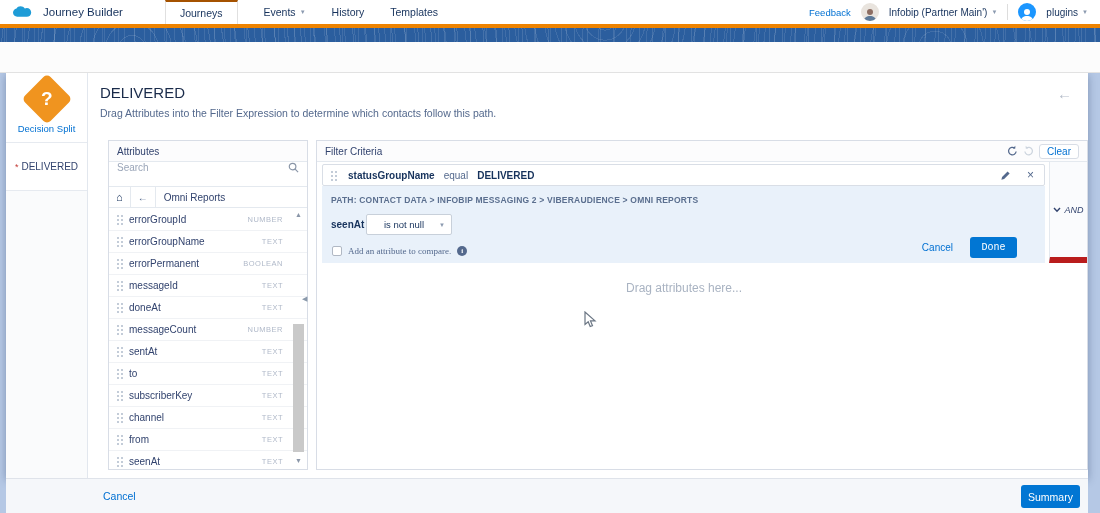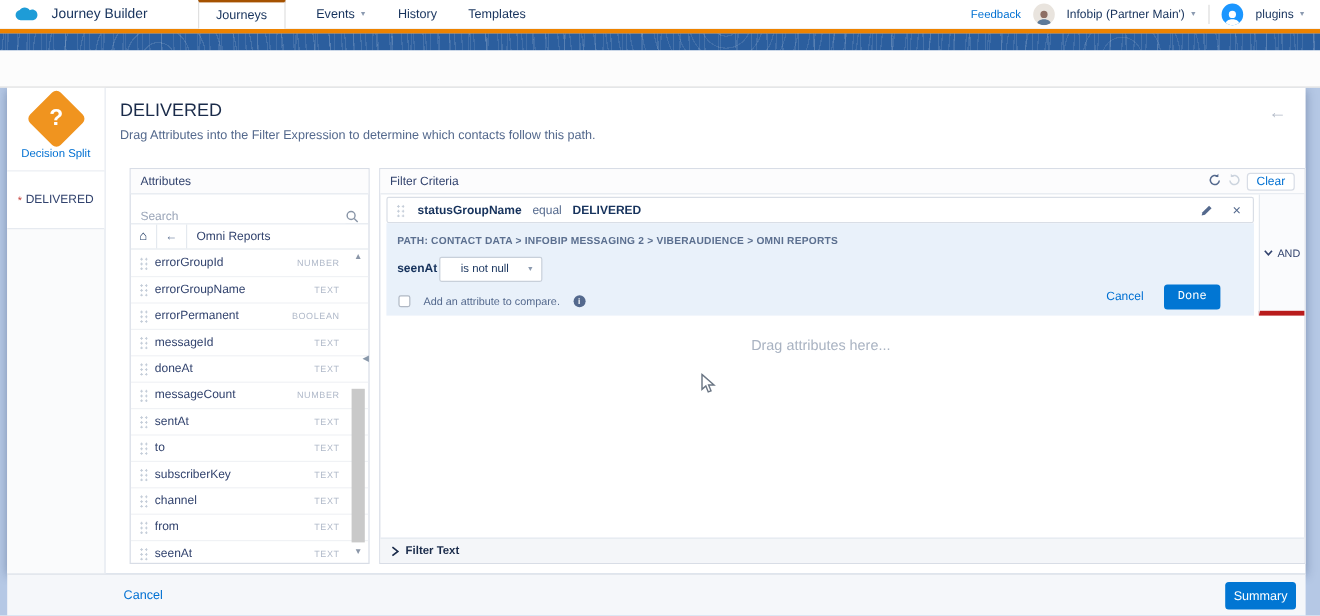--- a/index.html
+++ b/index.html
@@ -56,21 +56,21 @@
 
   .panel-title { left:94px; top:11px; font-size:15px; color:#1a2b4a; }
   .panel-sub { left:94px; top:34px; font-size:10.5px; color:#54698d; }
   .back-arrow { right:16px; top:12px; font-size:15px; color:#b4bcc9; cursor:pointer; }
 
   .box { border:1px solid #d8dde6; background:#fff; }
   .box-head { height:21px; background:#fcfcfd; border-bottom:1px solid #e4e9ef; display:flex; align-items:center; padding:0 8px; font-size:10px; color:#32436e; }
 
   
   .attr-panel { left:102px; top:67px; width:200px; height:330px; }
-  .search-row { height:25px; border-bottom:1px solid #e4e9ef; display:flex; align-items:flex-end; padding:0 8px; }
+  .search-row { height:25px; border-bottom:1px solid #e4e9ef; display:flex; align-items:flex-start; padding:0 8px; }
   .search-row input { border:none; outline:none; flex:1; font-size:10px; color:#16325c; font-family:"Liberation Sans",sans-serif; }
   .search-row input::placeholder { color:#9aa5b8; }
   .crumb-row { height:21px; border-bottom:1px solid #e4e9ef; display:flex; align-items:center; font-size:10px; color:#32436e; }
   .crumb-row .cell { height:100%; display:flex; align-items:center; padding:0 7px; border-right:1px solid #e4e9ef; cursor:pointer; }
   .crumb-row .label { padding:0 8px; }
   .attr-list { position:absolute; left:0; top:68px; right:0; bottom:1px; overflow:hidden; }
   .attr-row { height:22px; border-bottom:1px solid #f0f2f5; display:flex; align-items:center; padding:0 24px 0 7px; cursor:grab; }
   .drag-dots { width:7px; height:11px; margin-right:6px; flex:none;
      background-image:radial-gradient(circle, #c3ccd8 1px, transparent 1.1px); background-size:4px 4px; }
   .attr-name { flex:1; font-size:10px; color:#32436e; white-space:nowrap; overflow:hidden; }
@@ -79,34 +79,34 @@
   .sbar .arr { position:absolute; left:0; width:13px; height:12px; font-size:7px; color:#8a96a8; text-align:center; line-height:12px; cursor:pointer; }
   .sbar .thumb { position:absolute; left:1px; width:11px; top:115px; height:128px; background:#c9c9c9; cursor:grab; }
   .collapse-handle { left:296px; top:222px; font-size:7px; color:#8a99ab; cursor:pointer; }
 
   
   .filter-panel { left:310px; top:67px; width:772px; height:330px; }
   .fhead-right { margin-left:auto; display:flex; align-items:center; gap:5px; }
   .mini-icon { font-size:11px; color:#54698d; cursor:pointer; }
   .mini-icon.disabled { color:#ccd4de; }
   .clear-btn { height:15px; border:1px solid #d8dde6; border-radius:3px; background:#fff; color:#0070d2; font-size:10px; padding:0 7px; display:flex; align-items:center; cursor:pointer; }
-  .and-col { position:absolute; right:0; top:21px; width:38px; height:101px; background:#fafbfd; border-left:1px solid #e4e9ef; border-bottom:4px solid #b91c1c;
-             display:flex; align-items:center; justify-content:center; font-size:9px; color:#32436e; cursor:pointer; gap:3px; }
+  .and-col { position:absolute; right:0; top:21px; width:38px; height:101px; background:#fafbfd; border-left:1px solid #e4e9ef; border-bottom:6px solid #b91c1c;
+             display:flex; align-items:center; justify-content:center; font-size:9px; color:#32436e; cursor:pointer; gap:3px;font-style:italic; }
   .rule-card { position:absolute; left:5px; top:23px; width:723px; height:22px; border:1px solid #d9dee6; border-radius:2px; background:#fff;
                display:flex; align-items:center; padding:0 10px 0 7px; gap:5px; font-size:10px; }
   .rule-card b { color:#16325c; }
   .rule-card .op { color:#54698d; margin:0 4px; }
   .rule-x { color:#54698d; font-size:12px; margin-left:11px; cursor:pointer; }
   .editor { position:absolute; left:5px; top:45px; width:723px; height:77px; background:#e9f1fa; }
   .path-line { position:absolute; left:9px; top:9px; font-size:8.5px; color:#5b6f8f; letter-spacing:.2px; font-weight:700; }
   .editor .attr-lab { position:absolute; left:9px; top:33px; font-size:10px; font-weight:700; color:#16325c; }
   .op-select { position:absolute; left:44px; top:28px; width:86px; height:21px; background:#fff; border:1px solid #c8d0da; border-radius:2px;
                display:flex; align-items:center; font-size:9.5px; color:#16325c; padding:0 6px; cursor:pointer; }
   .op-select .val { flex:1; text-align:center; }
-  .cmp-row { position:absolute; left:10px; top:60px; display:flex; align-items:center; gap:11px; }
+  .cmp-row { position:absolute; left:10px; top:60px; display:flex; align-items:center; gap:6px;font-family:Liberation Serif, serif; }
   .cmp-box { width:10px; height:10px; background:#fff; border:1px solid #b0b8c4; border-radius:2px; cursor:pointer; }
   .cmp-lab { font-size:9px; color:#54698d; }
   .info-dot { width:10px; height:10px; border-radius:50%; background:#54698d; color:#fff; font-size:7px; display:flex; align-items:center; justify-content:center; font-weight:700; }
   .cancel-link { position:absolute; right:92px; top:56px; font-size:10px; color:#0070d2; cursor:pointer; }
   .done-btn { position:absolute; right:28px; top:51px; width:47px; height:21px; background:#0176d3; border-radius:3px; color:#fff; font-size:10px;
               display:flex; align-items:center; justify-content:center; cursor:pointer;font-family:Liberation Mono, monospace; }
   .drop-hint { position:absolute; left:0; top:140px; width:734px; text-align:center; font-size:12px; color:#a9b3c2; }
   .ftext-bar { position:absolute; left:0; right:0; bottom:0; height:21px; background:#f4f6f9; border-top:1px solid #e4e9ef;
                display:flex; align-items:center; padding:0 9px; gap:5px; font-size:9.5px; color:#1a2b4a; font-weight:700; cursor:pointer; }
 
@@ -437,25 +437,19 @@
     </div>
 
     <div class="drop-hint">Drag attributes here...</div>
 
     <span class="abs" style="left:267px; top:170px;">
       <svg width="13" height="18" viewBox="0 0 13 18">
           <path d="M1 1v12.5l3.2-2.8 2 4.9 2.3-.9-2-4.8H11z" fill="#fff" stroke="#6b7684" stroke-width="1.2"></path>
         </svg>
     </span>
 
-    <div class="ftext-bar">
-      <svg width="7" height="9" viewBox="0 0 7 9">
-          <path d="M1 1l4.5 3.5L1 8" fill="none" stroke="#1a2b4a" stroke-width="1.4"></path>
-        </svg>
-      <span>Filter Text</span>
-    </div>
   </div>
 </div>
 
 <div class="abs footer">
   <span class="footer-cancel">Cancel</span>
   <span class="summary-btn">Summary</span>
 </div>
 
 </body></html>

